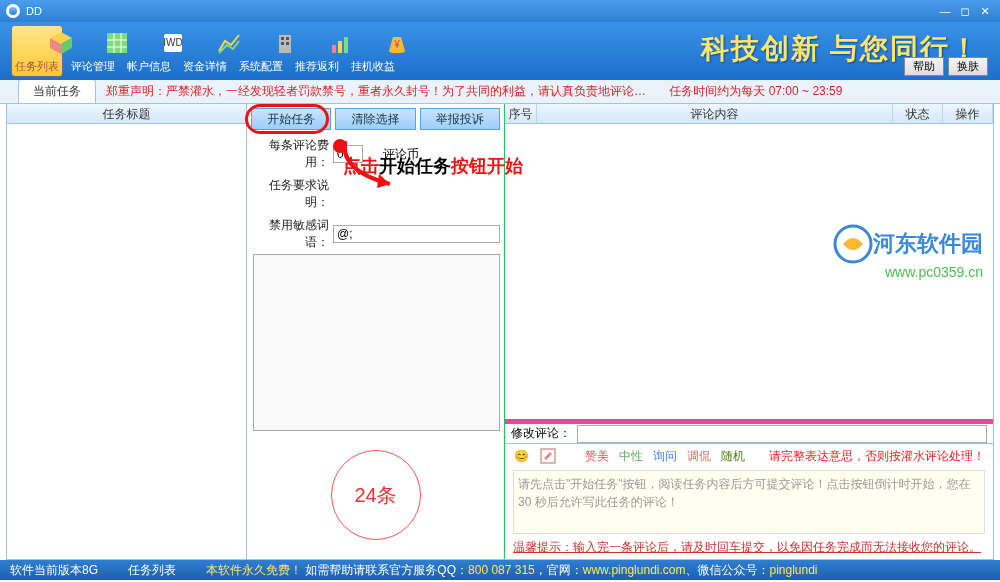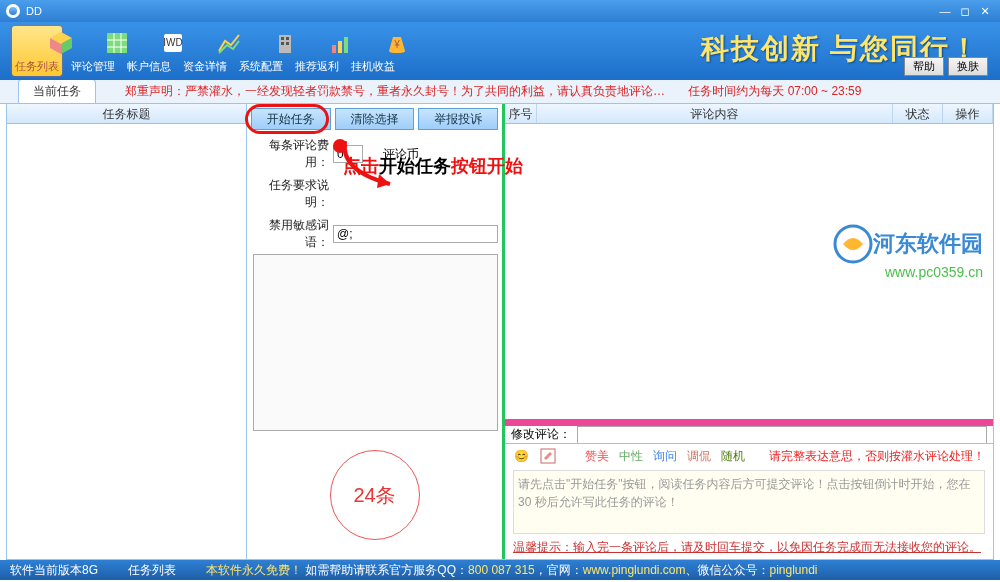--- a/index.html
+++ b/index.html
@@ -14,32 +14,32 @@
 .toolbar { height: 58px; background: linear-gradient(#3992e8, #1d6fc9); display: flex; align-items: center; padding-left: 12px; position: relative; }
 .toolbtn { width: 50px; height: 50px; margin-right: 6px; display: flex; flex-direction: column; align-items: center; justify-content: center; cursor: pointer; border-radius: 3px; }
 .toolbtn.active { background: linear-gradient(#ffe68a, #ffc832); box-shadow: 0 0 3px #a66; }
 .toolbtn .ticon { width: 28px; height: 28px; display: flex; align-items: center; justify-content: center; margin-bottom: 2px; margin-left: 48px; }
 .toolbtn .tlabel { font-size: 11px; color: #fff; }
 .toolbtn.active .tlabel { color: #a54; }
 .slogan { position: absolute; right: 20px; top: 8px; font-size: 28px; color: #ffe56b; font-weight: bold; text-shadow: 1px 1px 2px #0a4a8a; font-family: KaiTi, SimSun, serif; letter-spacing: 2px; }
 .rightbtns { position: absolute; right: 12px; bottom: 4px; display: flex; gap: 4px; }
 .rightbtns button { font-size: 11px; padding: 1px 8px; background: linear-gradient(#f5f5f5, #ddd); border: 1px solid #888; cursor: pointer; }
 
-.tabbar { height: 24px; background: #eaf3fc; border-bottom: 1px solid #99c5ec; display: flex; align-items: flex-end; padding-left: 18px; font-size: 12px; gap: 19px; }
+.tabbar { height: 24px; background: #eaf3fc; border-bottom: 1px solid #99c5ec; display: flex; align-items: flex-end; padding-left: 18px; font-size: 12px; }
 .tab { padding: 3px 14px; background: #fff; border: 1px solid #99c5ec; border-bottom: none; border-radius: 4px 4px 0 0; color: #333; cursor: pointer; }
 .notice { flex: 1; padding: 0 10px; color: #d22; font-size: 12px; line-height: 24px; white-space: nowrap; overflow: hidden; }
 .notice .timeinfo { color: #d22; margin-left: 20px; }
 
 .main { display: flex; height: 456px; border: 1px solid #99c5ec; border-top: none; margin: 0 6px; }
 
 .leftcol { width: 240px; border-right: 1px solid #99c5ec; display: flex; flex-direction: column; }
 .leftcol .hdr { height: 20px; background: linear-gradient(#eef6ff, #d4e8fb); border-bottom: 1px solid #99c5ec; text-align: center; font-size: 12px; line-height: 20px; color: #333; }
 .leftcol .listbody { flex: 1; background: #fff; }
 
-.midcol { width: 258px; border-right: 3px solid #22c55e; display: flex; flex-direction: column; padding: 4px; font-size: 12px; }
+.midcol { width: 258px; border-right: 1px solid #22c55e; display: flex; flex-direction: column; padding: 4px; font-size: 12px; }
 .midbtns { display: flex; gap: 4px; margin-bottom: 4px; position: relative; }
 .midbtns button { flex: 1; height: 22px; font-size: 12px; background: linear-gradient(#c8e4ff, #9ecef8); border: 1px solid #5ba3dd; cursor: pointer; color: #134; }
 .startcircle { position: absolute; left: -6px; top: -4px; width: 84px; height: 30px; border: 3px solid #e11; border-radius: 16px; pointer-events: none; }
 .midrow { display: flex; align-items: center; margin: 3px 0; }
 .midrow .lbl { width: 82px; text-align: right; padding-right: 4px; color: #222; }
 .midrow input { flex: 1; height: 18px; border: 1px solid #aaa; padding: 0 3px; font-size: 12px; }
 .feecoin { position: relative; }
 .reddot { position: absolute; left: 82px; top: 2px; width: 14px; height: 14px; background: #e11; border-radius: 50%; }
 .reqbox { flex: 1; border: 1px solid #aaa; background: #fafafa; margin-left: 2px; min-height: 140px; position: relative; }
 .hand { position: absolute; left: 96px; top: 50px; font-size: 18px; color: #e11; font-family: KaiTi, serif; font-weight: bold; z-index: 5; white-space: nowrap; }
@@ -49,21 +49,21 @@
 .countcircle { width: 90px; height: 90px; border: 1px solid #e55; border-radius: 50%; display: flex; align-items: center; justify-content: center; color: #e33; font-size: 20px; }
 
 .rightcol { flex: 1; display: flex; flex-direction: column; }
 .tblhdr { height: 20px; background: linear-gradient(#eef6ff, #d4e8fb); border-bottom: 1px solid #99c5ec; display: flex; font-size: 12px; }
 .tblhdr div { border-right: 1px solid #bcd5ee; text-align: center; line-height: 20px; color: #333; }
 .tblbody { flex: 1; background: #fff; position: relative; }
 .watermark { position: absolute; right: 10px; top: 100px; text-align: right; }
 .watermark .logo { display: flex; align-items: center; justify-content: flex-end; }
 .watermark .logotxt { font-size: 22px; color: #3a89d4; font-family: Liberation Serif, serif; font-weight: bold; }
 .watermark .url { font-size: 14px; color: #4bbf4b; }
-.modrow { height: 24px; border-top: 7px solid #ec4899; display: flex; align-items: center; padding: 0 6px; font-size: 12px; }
+.modrow { height: 24px; border-top: 5px solid #ec4899; display: flex; align-items: center; padding: 0 6px; font-size: 12px; }
 .modrow input { flex: 1; height: 18px; border: 1px solid #aaa; margin-left: 6px; }
 
 .bottom { border-top: 1px solid #99c5ec; font-size: 12px; }
 .emobar { height: 24px; display: flex; align-items: center; padding: 0 8px; gap: 8px; }
 .emo { width: 18px; height: 18px; cursor: pointer; display: flex; align-items: center; justify-content: center; }
 .sentbtns { display: flex; gap: 10px; margin-left: 20px; }
 .sentbtns span { cursor: pointer; }
 .s-praise { color: #e55; } .s-neutral { color: #6a6; } .s-ask { color: #3b82f6; } .s-tease { color: #c76; } .s-random { color: #4d7c0f; }
 .warn-right { margin-left: auto; color: #e22; }
 .editarea { height: 64px; background: #fffef0; border: 1px solid #ddd; margin: 2px 8px; padding: 4px; color: #999; font-size: 12px; line-height: 18px; }

